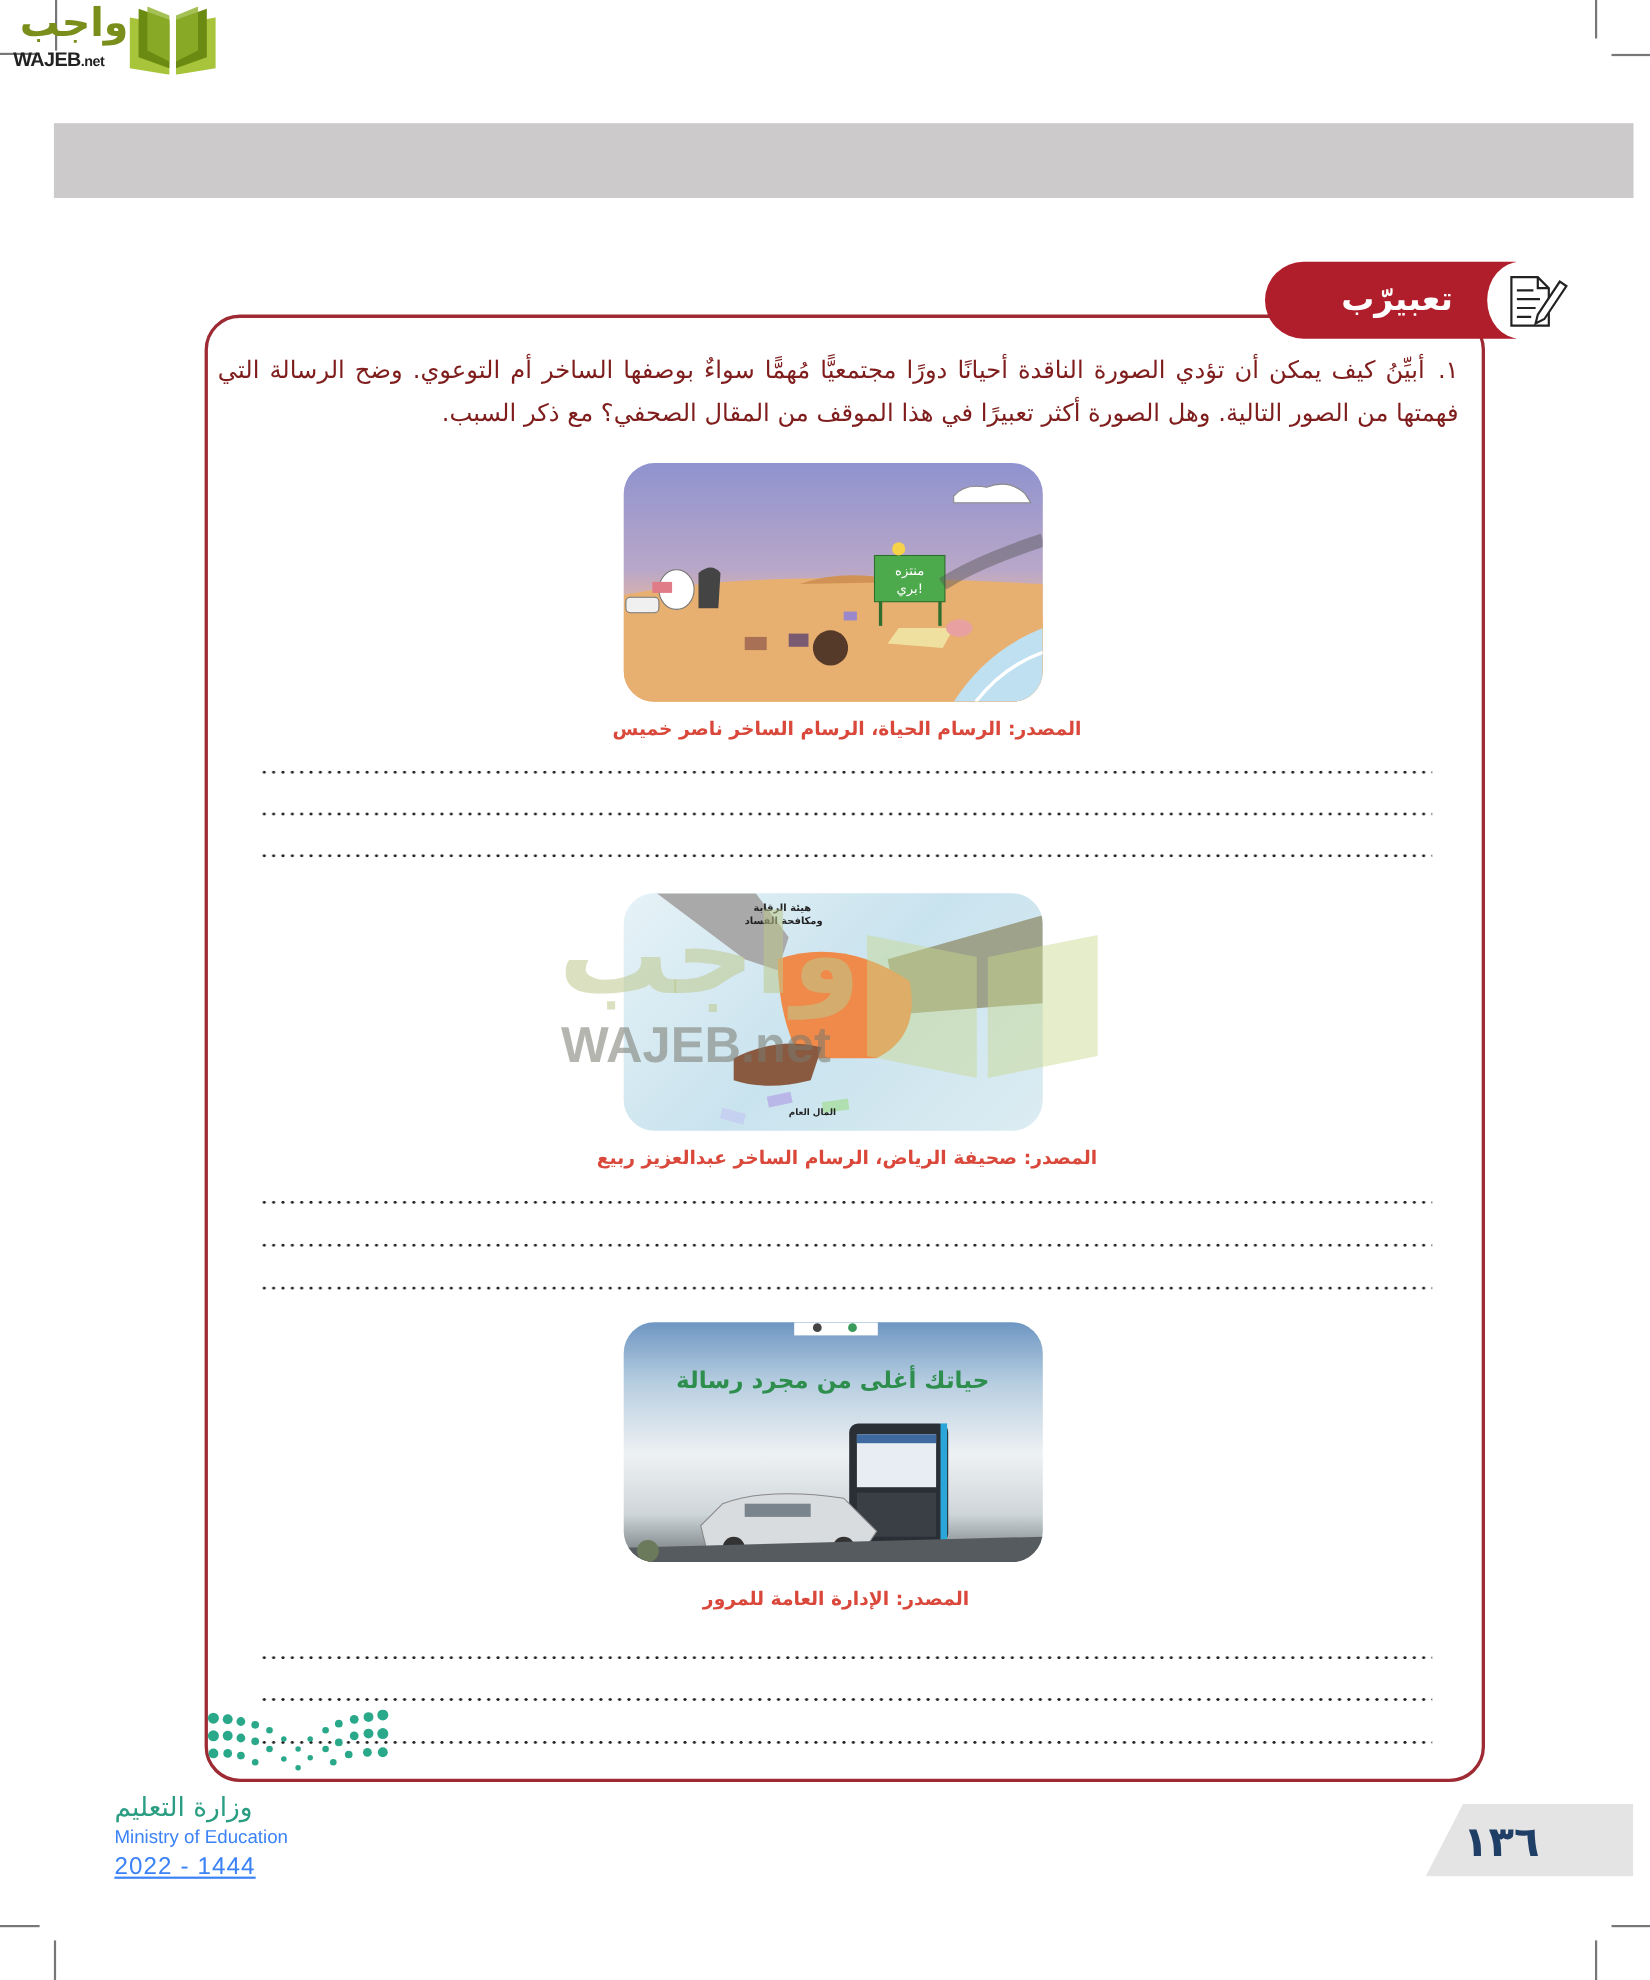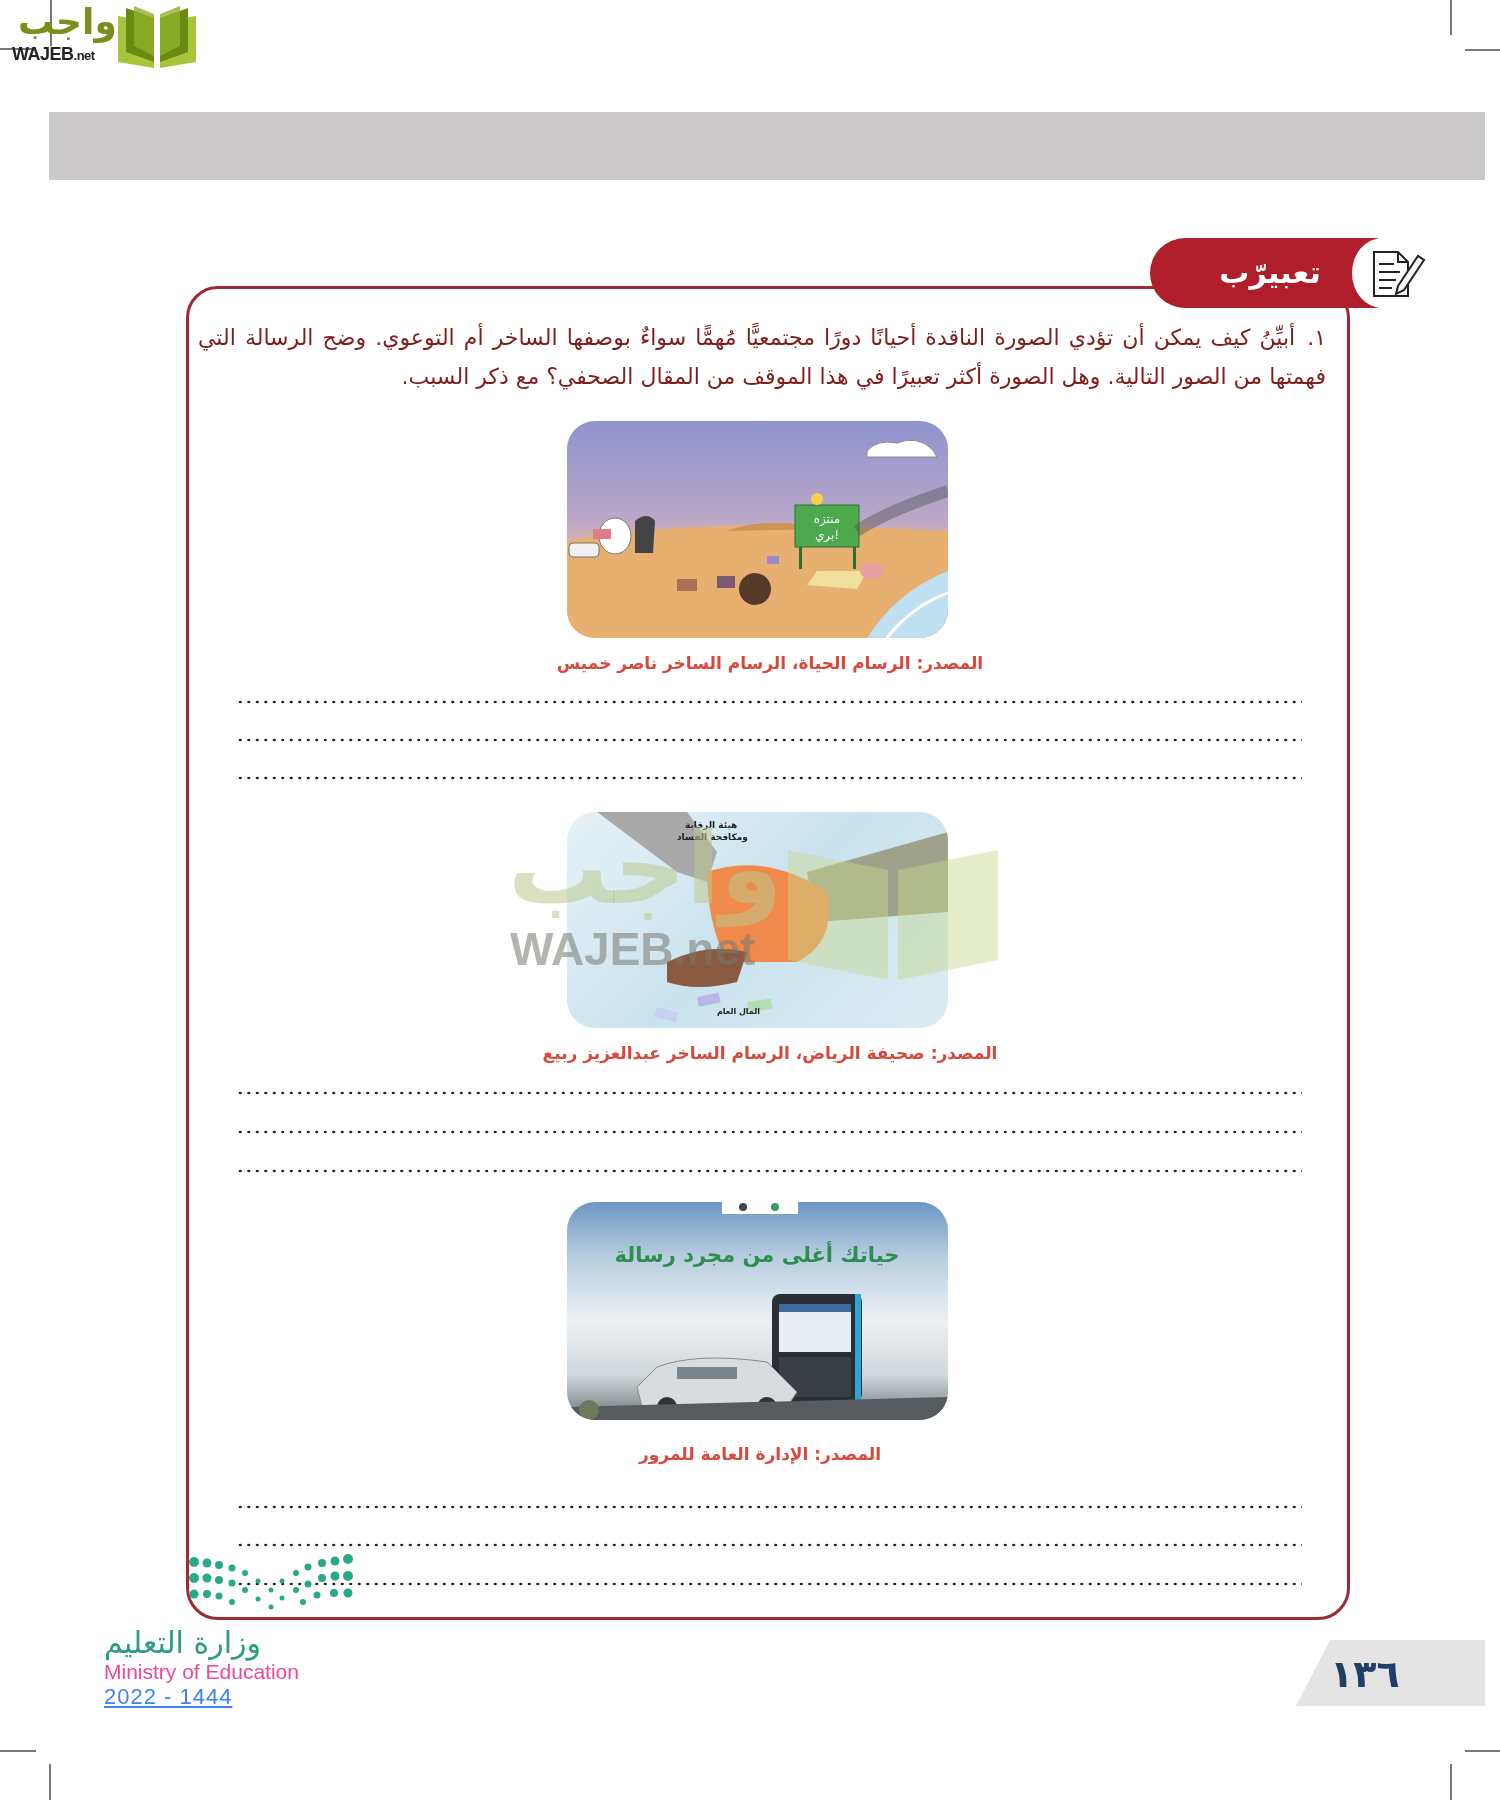--- a/index.html
+++ b/index.html
@@ -39,22 +39,22 @@
   .img1 { left: 567px; top: 421px; width: 381px; height: 217px; background: linear-gradient(#8f93cf 0%, #b9a7c8 45%, #e8b79e 62%, #e9b06d 64%, #e4a45b 100%); }
   .img2 { left: 567px; top: 812px; width: 381px; height: 216px; background: linear-gradient(135deg, #e6f2f7, #c9e3ee 50%, #dcecf2); }
   .img3 { left: 567px; top: 1202px; width: 381px; height: 218px; background: linear-gradient(#6e96c2 0%, #b6cde0 25%, #eef1f3 55%, #cfd6da 80%, #6c7377 100%); }
 
   .watermark { position: absolute; left: 508px; top: 830px; width: 490px; height: 160px; pointer-events: none; }
   .wm-ar { position: absolute; left: 0; top: -20px; font-size: 100px; font-weight: bold; color: rgba(190,200,140,0.55); direction: rtl; }
   .wm-en { position: absolute; left: 2px; top: 92px; font-size: 46px; font-weight: bold; color: rgba(120,120,110,0.55); font-family: "Liberation Sans", sans-serif; }
 
   
   .moe-dots { position: absolute; left: 186px; top: 1554px; width: 170px; height: 60px; }
-  .moe-ar { position: absolute; left: 104px; top: 1626px; font-size: 30px; color: #2a9d82; direction: rtl; line-height: 34px; text-align: right; }
-  .moe-en { position: absolute; left: 104px; top: 1660px; font-size: 21px; color: #ec4899; font-family: "Liberation Sans", sans-serif; }
+  .moe-ar { position: absolute; left: 104px; top: 1626px; font-size: 24px; color: #2a9d82; direction: rtl; line-height: 34px; text-align: right; }
+  .moe-en { position: absolute; left: 104px; top: 1660px; font-size: 17px; color: #3b82f6; font-family: "Liberation Sans", sans-serif; }
   .moe-year { position: absolute; left: 104px; top: 1684px; font-size: 22px; color: #3b82f6; font-family: "Liberation Sans", sans-serif; letter-spacing: 1px; text-decoration: underline; }
 
   .page-box { position: absolute; left: 1296px; top: 1640px; width: 189px; height: 66px; background: #e4e4e4; clip-path: polygon(18% 0, 100% 0, 100% 100%, 0 100%); }
   .page-num { position: absolute; left: 1330px; top: 1644px; width: 140px; height: 60px; color: #1f3f66; font-size: 38px; font-weight: bold; text-align: left; line-height: 60px; direction: rtl; }
 </style>
 </head>
 <body>
 
 <div class="crop" style="left:50px;top:0;width:2px;height:46px;"></div>
 <div class="crop" style="left:0;top:48px;width:36px;height:2px;"></div>

